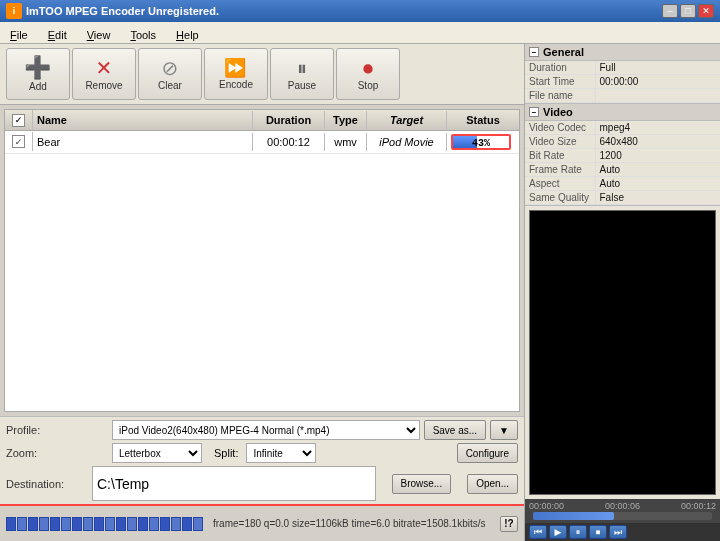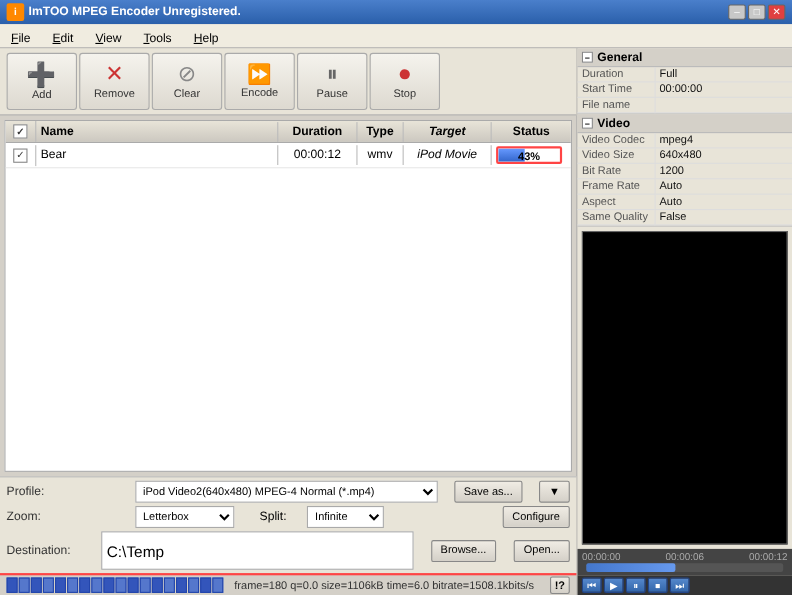--- a/index.html
+++ b/index.html
@@ -132,20 +132,21 @@
       align-items: center;
     }
     .progress-bar-container {
       position: relative;
       width: 60px;
       height: 16px;
       border: 2px solid #ff4444;
       border-radius: 2px;
       overflow: hidden;
       background: white;
+      font-family: Liberation Mono, monospace;
     }
     .progress-bar-fill {
       height: 100%;
       background: linear-gradient(to bottom, #6699ff, #3366cc);
       position: absolute;
       left: 0; top: 0;
     }
     .progress-text {
       position: absolute;
       width: 100%;
@@ -161,21 +162,21 @@
       padding: 3px 6px;
       background: #e8e4d8;
       border-top: 1px solid #bbb;
       display: flex;
       flex-direction: column;
       gap: 3px;
     }
     .control-row {
       display: flex;
       align-items: center;
-      gap: 15px;
+      gap: 4px;
     }
     .control-label {
       width: 70px;
       font-size: 11px;
       color: #333;
     }
     .dropdown {
       height: 20px;
       font-size: 10px;
       border: 1px solid #aaa;
@@ -202,21 +203,21 @@
     .dest-input {
       flex: 1;
       height: 35px;
       border: 1px solid #aaa;
       padding: 0 4px;
       font-size: 14px;
       background: white;
     }
 
     .status-bar {
-      height: 20px;
+      height: 37px;
       background: #d4d0c8;
       border-top: 2px solid #ff4444;
       display: flex;
       align-items: center;
       padding: 0 6px;
       gap: 6px;
     }
     .progress-animation {
       display: flex;
       gap: 1px;

